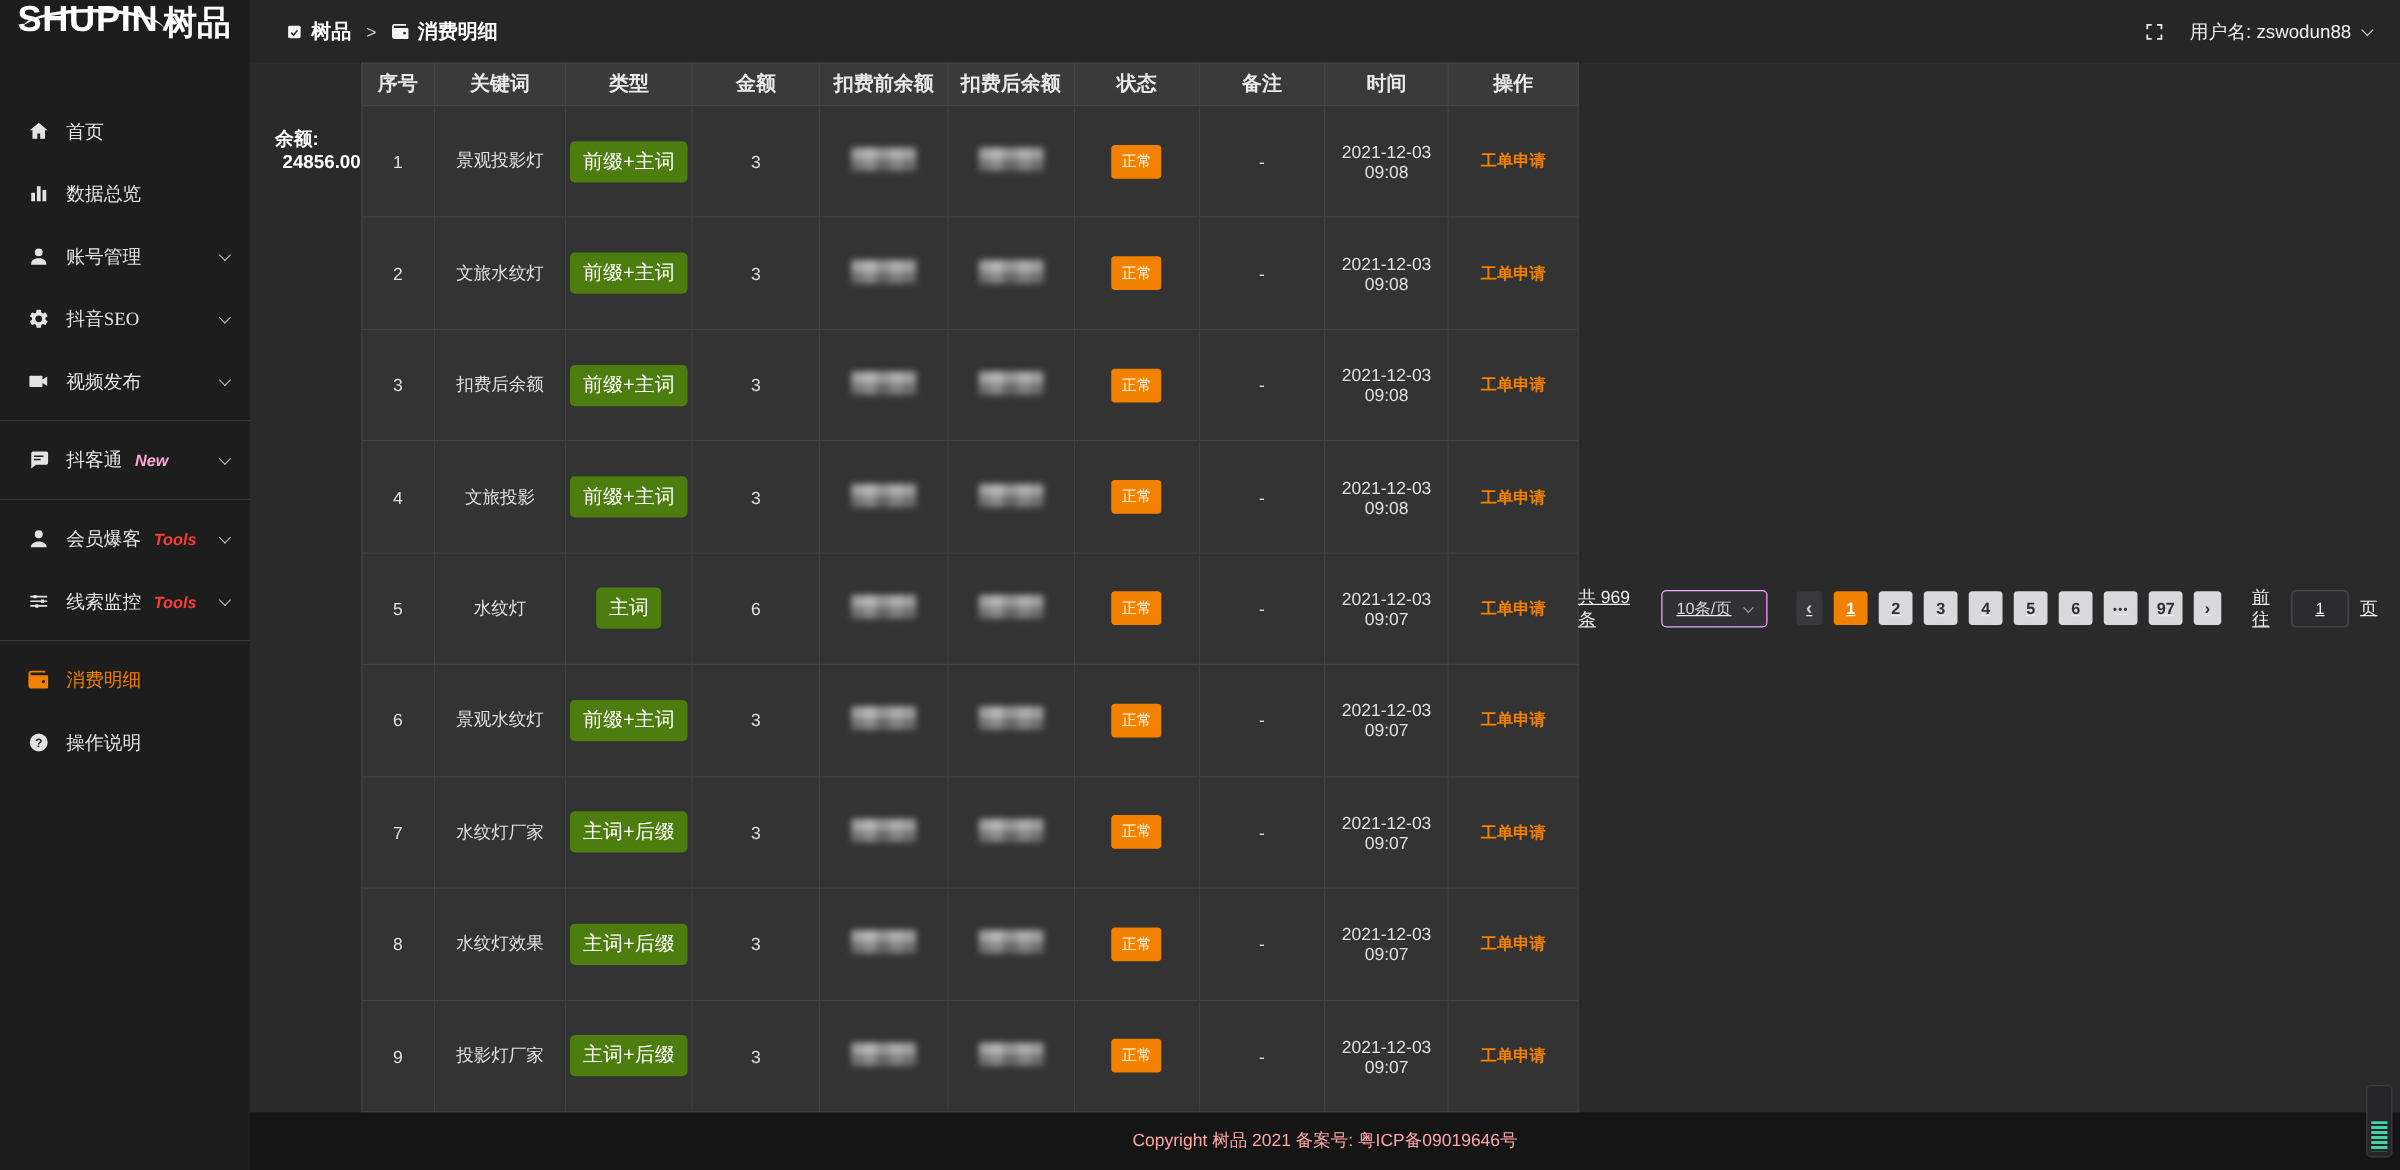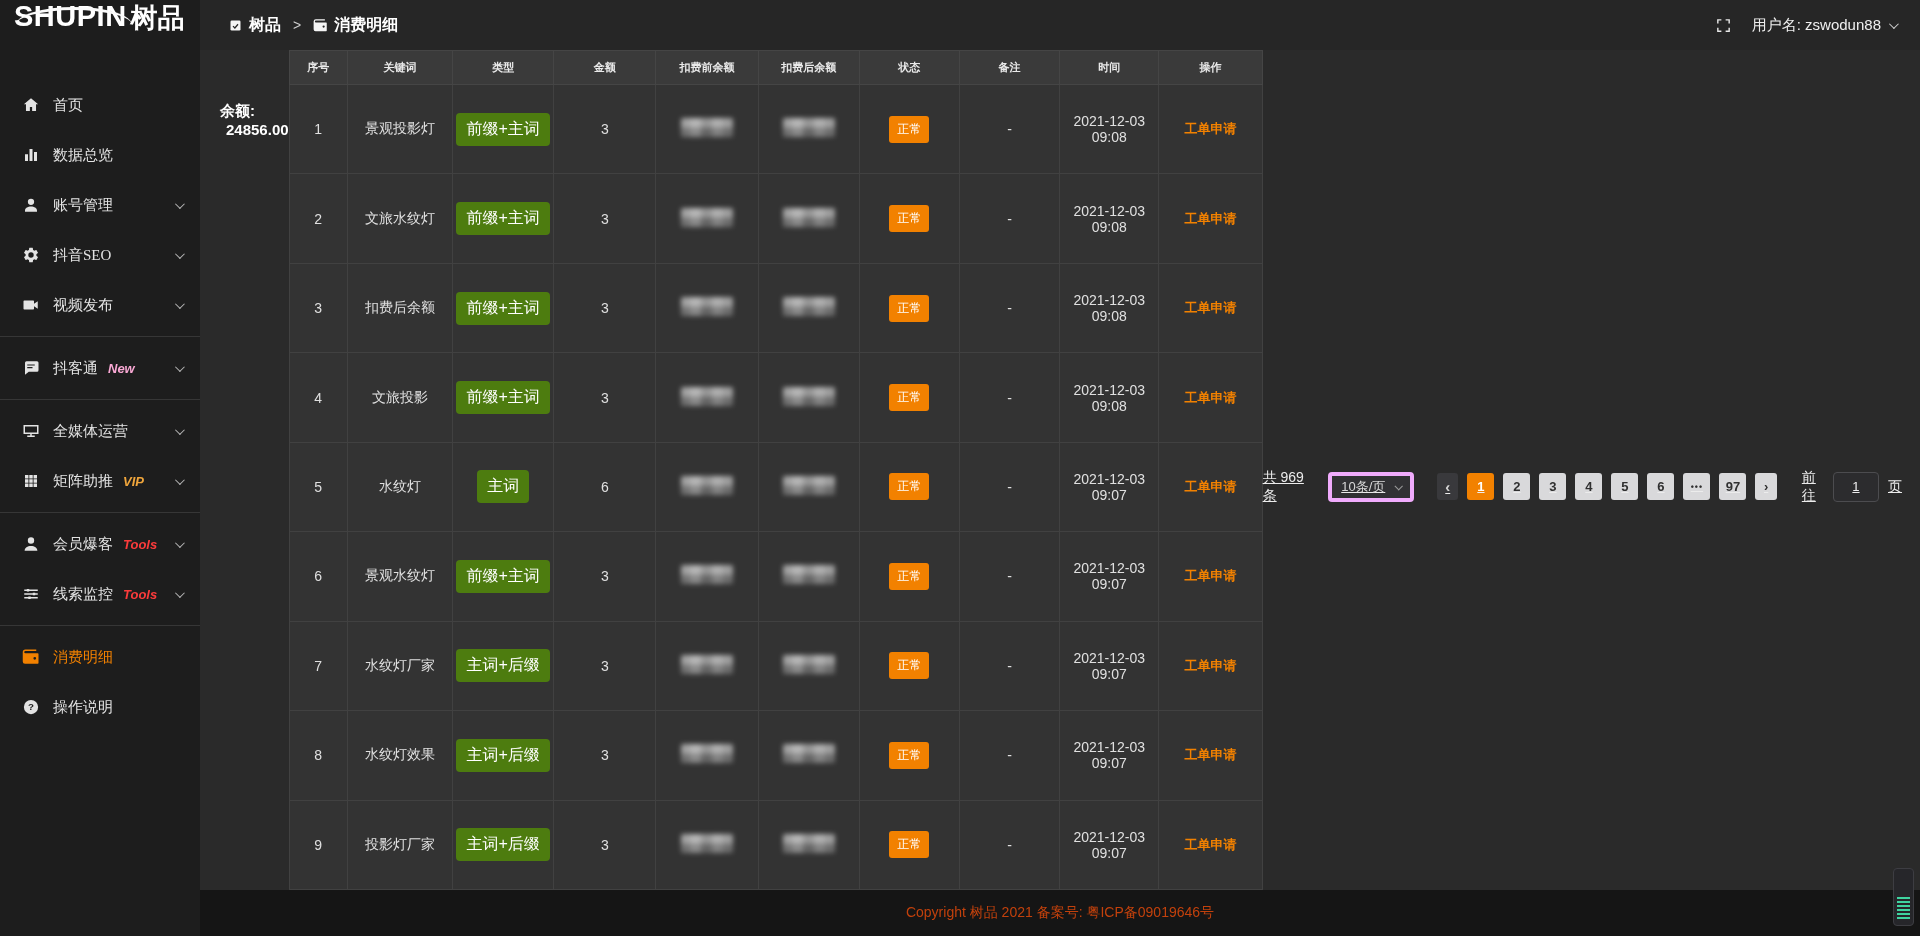--- a/index.html
+++ b/index.html
@@ -47,59 +47,59 @@
     border-bottom:1.5px solid #cfcfcf; transform:rotate(45deg) translateY(-2px); }
 
   .content { flex:1; background:#2a2a2a; padding:0 18px; display:flex; flex-direction:row; }
 
   .balance { margin:52px 0 14px 2px; color:#fff; font-size:15px; font-weight:bold; }
   .bal-value { margin-left:6px; }
 
   
   table.data-table { width:100%; border-collapse:collapse; table-layout:fixed;
     background:#333333; }
-  .data-table th { height:34px; background:#3a3a3a; color:#e9e9e9; font-size:11px;
+  .data-table th { height:34px; background:#3a3a3a; color:#e9e9e9; font-size:16px;
     font-weight:600; border:1px solid #454545; text-align:center; }
   .data-table td { height:68px; color:#e0e0e0; font-size:14px; text-align:center;
     border:1px solid #414141; background:#333333; }
   .type-badge { display:inline-block; background:#4d7c0f; color:#fff; font-size:16px;
     padding:6px 10px; border-radius:4px; white-space:nowrap; }
   .status-badge { display:inline-block; background:#f28100; color:#fff; font-size:12px;
     padding:5px 8px; border-radius:3px; }
   .blur-block { display:inline-block; width:52px; height:19px; border-radius:2px;
     filter:blur(2.6px); opacity:.88;
     background-image:
       linear-gradient(180deg, rgba(255,255,255,.28) 0 42%, rgba(0,0,0,.18) 62% 100%),
       linear-gradient(90deg,#969696 0 18%,#b4b4b4 18% 38%,#848484 38% 60%,#a9a9a9 60% 80%,#8e8e8e 80%); }
   .action-link { color:#f28100; font-size:13px; font-weight:600; cursor:pointer; text-decoration:none; }
 
   
   .pagination { display:flex; align-items:center; justify-content:center; gap:9px;
     margin-top:33px; color:#ececec; font-size:14px;text-decoration:underline; }
   .pg-total { margin-right:10px; }
   .pg-size { display:flex; align-items:center; justify-content:center; gap:10px;
-    width:106px; height:30px; background:#313134; border:4px solid #f0abfc;
+    width:106px; height:30px; background:#313134; border:1px solid #f0abfc;
     border-radius:4px; color:#d8d8d8; font-size:13px; cursor:pointer; margin-right:14px; }
   .pg-size-chev { width:6px; height:6px; border-right:1.5px solid #9a9a9a;
     border-bottom:1.5px solid #9a9a9a; transform:rotate(45deg) translateY(-1px); }
   .pg-btn { width:27px; height:27px; border:none; border-radius:3px; background:#d9d9db;
     color:#303030; font-size:13px; font-weight:bold; cursor:pointer;
     font-family:"Liberation Sans","DejaVu Sans",sans-serif; }
   .pg-btn.dark { background:#39393c; color:#d5d5d5; font-size:15px; }
   .pg-btn.active { background:#f28100; color:#fff; }
   .pg-btn.more { font-size:9px; letter-spacing:1px; }
   .pg-pages { display:flex; gap:9px; }
   .pg-goto-label { margin-left:16px; }
   .pg-goto-input { width:46px; height:30px; background:#2c2c2e; border:1px solid #4c4c4f;
     border-radius:4px; color:#f0f0f0; font-size:13px; text-align:center; outline:none;
     font-family:"Liberation Sans","DejaVu Sans",sans-serif; }
 
   
   .footer { height:46px; min-height:46px; background:#151515; display:flex;
-    align-items:center; justify-content:center; color:#c2410c; font-size:14px; }
+    align-items:center; justify-content:center; color:#fca5a5; font-size:14px; }
 
   
   .float-widget { position:fixed; right:6px; bottom:10px; width:21px; height:58px;
     background:#26262a; border:1px solid #3d3d42; border-radius:4px; cursor:pointer; }
   .fw-stripes { position:absolute; left:3px; right:3px; bottom:4px; height:24px;
     background:repeating-linear-gradient(180deg,#3fd4a0 0 2px, transparent 2px 4px); }
 </style>
 </head>
 <body>
 
@@ -160,41 +160,20 @@
         <div class="menu-section">
           <div class="menu-item">
             <span class="mi-icon">
               <svg viewBox="0 0 24 24">
                 <path fill="currentColor" d="M22 5v10a2 2 0 0 1-2 2H9l-5 4V5a2 2 0 0 1 2-2h14a2 2 0 0 1 2 2z"></path>
                 <path d="M7 8h10M7 11.5h7" stroke="#1d1d1d" stroke-width="1.6" fill="none"></path>
               </svg>
             </span>
             <span class="mi-label">抖客通</span>
             <span class="mi-tag" style="color:#f9a8d4">New</span>
-            <span class="mi-chev"></span>
-          </div>
-        </div>
-        <div class="menu-section">
-          <div class="menu-item">
-            <span class="mi-icon">
-              <svg viewBox="0 0 24 24">
-                <path fill="currentColor" d="M2 4h20v12h-9v2h4v2H7v-2h4v-2H2zm2 2v8h16V6z"></path>
-              </svg>
-            </span>
-            <span class="mi-label">全媒体运营</span>
-            <span class="mi-chev"></span>
-          </div>
-          <div class="menu-item">
-            <span class="mi-icon">
-              <svg viewBox="0 0 24 24">
-                <path fill="currentColor" d="M4 4h4.6v4.6H4zM9.7 4h4.6v4.6H9.7zM15.4 4H20v4.6h-4.6zM4 9.7h4.6v4.6H4zM9.7 9.7h4.6v4.6H9.7zM15.4 9.7H20v4.6h-4.6zM4 15.4h4.6V20H4zM9.7 15.4h4.6V20H9.7zM15.4 15.4H20V20h-4.6z"></path>
-              </svg>
-            </span>
-            <span class="mi-label">矩阵助推</span>
-            <span class="mi-tag" style="color:#f0a63c">VIP</span>
             <span class="mi-chev"></span>
           </div>
         </div>
         <div class="menu-section">
           <div class="menu-item">
             <span class="mi-icon">
               <svg viewBox="0 0 24 24">
                 <path fill="currentColor" d="M12 11.5A4.25 4.25 0 1 0 12 3a4.25 4.25 0 0 0 0 8.5zM3.5 21c0-3.6 3.8-6.2 8.5-6.2s8.5 2.6 8.5 6.2z"></path>
               </svg>
             </span>

